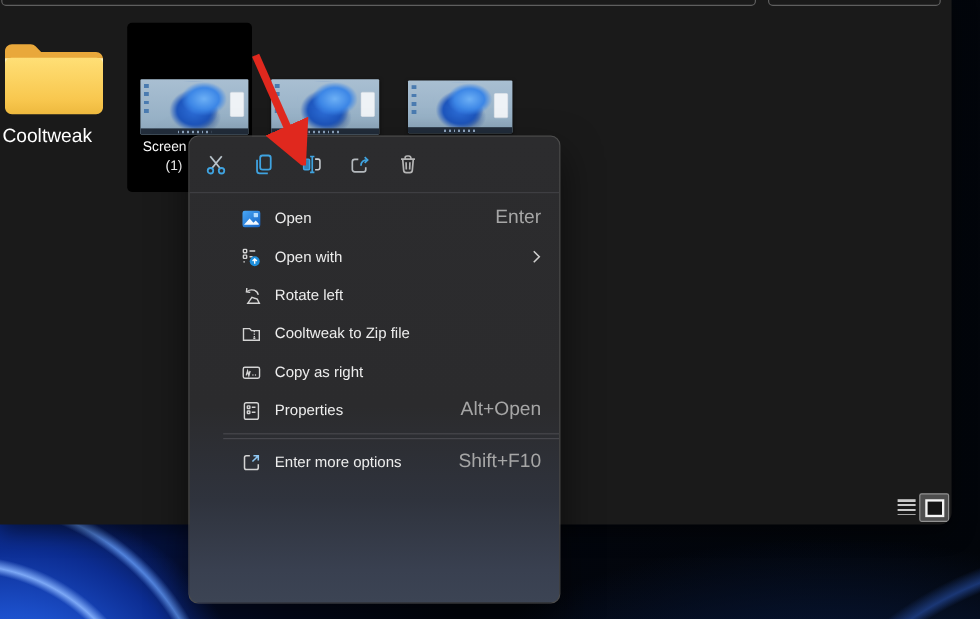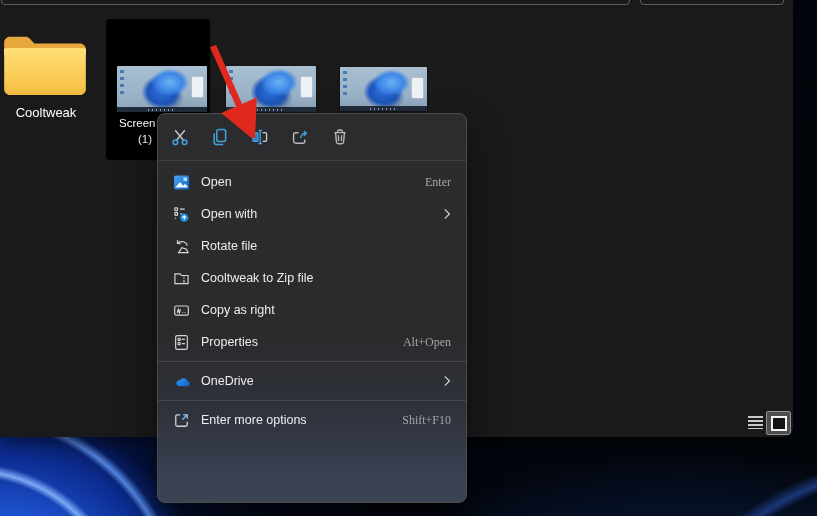--- a/index.html
+++ b/index.html
@@ -23,21 +23,21 @@
     position:absolute;left:0;top:0;width:793px;height:437px;z-index:1;
     background:#1a1a1a;border-bottom-right-radius:10px;overflow:hidden;
     box-shadow:0 6px 18px rgba(0,0,0,.5);
   }
   .address-box{position:absolute;left:1px;top:-11px;width:627px;height:14px;
     border:1px solid #5f5f5f;border-radius:4px;background:transparent;}
   .search-box{position:absolute;left:640px;top:-11px;width:142px;height:14px;
     border:1px solid #5f5f5f;border-radius:4px;background:transparent;}
   .folder-item{position:absolute;left:2px;top:29px;width:88px;}
   .folder-item svg{display:block;}
-  .folder-label{margin-top:6px;text-align:center;color:#ffffff;font-size:13px;}
+  .folder-label{margin-top:6px;text-align:left;color:#ffffff;font-size:16px;}
   .sel-tile{position:absolute;left:106px;top:19px;width:104px;height:141px;
     background:#000000;border-radius:4px;}
   .file-label{position:absolute;left:0;top:96px;width:100%;color:#ffffff;
     font-size:11.5px;line-height:16px;}
   .file-label .l1{padding-left:13px;}
   .file-label .l2{padding-left:32px;}
   
   .thumb{position:absolute;width:90px;height:46px;border-radius:1px;
     background:linear-gradient(180deg,#a9bfd2 0%,#97b1c6 70%,#8aa4ba 100%);
     overflow:hidden;box-shadow:0 1px 3px rgba(0,0,0,.5);}
@@ -68,28 +68,28 @@
     position:absolute;left:157px;top:113px;width:310px;height:390px;z-index:20;
     box-sizing:border-box;border-radius:8px;border:1px solid #4c4c4c;
     background:linear-gradient(180deg,#2c2c2e 0%,#2b2b2d 58%,#2f333d 78%,#394050 93%,#3c4454 100%);
     box-shadow:0 16px 32px rgba(0,0,0,.55);overflow:hidden;
   }
   .menu-toolbar{height:46px;display:flex;align-items:center;padding-left:6px;
     border-bottom:1px solid #3e3e42;}
   .tb-btn{width:32px;height:34px;margin-right:8px;display:flex;align-items:center;
     justify-content:center;background:none;border:none;padding:0;cursor:pointer;}
   .tb-btn svg{width:20px;height:20px;}
-  .menu-items{padding-top:5px;}
+  .menu-items{padding-top:5px;padding-left:28px;}
   .menu-item{height:32px;display:flex;align-items:center;padding:0 15px 0 14px;
     color:#ededed;font-size:12.5px;cursor:pointer;}
   .mi-icon{width:18px;height:18px;display:flex;align-items:center;justify-content:center;
     margin-right:11px;flex:none;}
   .mi-icon svg{width:17px;height:17px;}
   .mi-label{white-space:nowrap;}
-  .mi-shortcut{margin-left:auto;color:#a6a6a6;font-size:12px;font-family:Liberation Serif, serif;}
+  .mi-shortcut{margin-left:auto;color:#a6a6a6;font-size:16px;}
   .mi-chevron{margin-left:auto;display:flex;align-items:center;}
   .mi-chevron svg{width:8px;height:12px;}
   .menu-sep{height:1px;background:#47474d;margin:3px 0;}
   
   .arrow-overlay{position:absolute;left:193px;top:36px;width:72px;height:102px;z-index:30;pointer-events:none;}
 </style>
 </head>
 <body>
 
 <div class="wallpaper"></div>
@@ -227,21 +227,21 @@
         </span>
       </div>
       <div class="menu-item">
         <span class="mi-icon">
           <svg viewBox="0 0 16 16" fill="none" stroke="#d4d4d4" stroke-width="1.1">
             <path d="M14.2 13.8 L5.2 13.8 L8.4 9.2 L12.6 10.6 Z"></path>
             <path d="M13.4 7.2 C12.6 3.4 7.8 2.2 4.6 4.6"></path>
             <path d="M4.4 1.9 L4.1 4.9 L7.1 5.3"></path>
           </svg>
         </span>
-        <span class="mi-label">Rotate file</span>
+        <span class="mi-label">Rotate left</span>
       </div>
       <div class="menu-item">
         <span class="mi-icon">
           <svg viewBox="0 0 16 16" fill="none" stroke="#d4d4d4" stroke-width="1.1">
             <path d="M1.8 12.8 V3.6 H6.6 L8.1 5.2 H14.2 V12.8 Z"></path>
             <path d="M10.3 5.4 V6.4 M10.3 7.4 V8.4 M10.3 9.4 V10.4"></path>
             <path d="M9.5 11.2 h1.6"></path>
           </svg>
         </span>
         <span class="mi-label">Cooltweak to Zip file</span>
@@ -264,39 +264,20 @@
             <rect x="4.8" y="4" width="2" height="2" rx="0.4"></rect>
             <path d="M8.3 5 H11.2"></path>
             <rect x="4.8" y="8" width="2" height="2" rx="0.4"></rect>
             <path d="M8.3 9 H11.2"></path>
           </svg>
         </span>
         <span class="mi-label">Properties</span>
         <span class="mi-shortcut">Alt+Open</span>
       </div>
       <div class="menu-sep"></div>
-      <div class="menu-item">
-        <span class="mi-icon">
-          <svg viewBox="0 0 20 13">
-            <defs>
-              <linearGradient id="g-od" x1="0" y1="0" x2="1" y2="1">
-                <stop offset="0" stop-color="#2f9df4"></stop>
-                <stop offset="1" stop-color="#0b62c4"></stop>
-              </linearGradient>
-            </defs>
-            <path d="M7.6 12 h8.8 c1.9 0 3.2-1.2 3.2-2.9 c0-1.5-1.1-2.7-2.8-2.9 C16.4 4.1 14.5 2.6 12.3 2.6 C10.5 2.6 9 3.6 8.2 5 C5.7 4.8 3.9 6.4 3.9 8.6 c0 2 1.6 3.4 3.7 3.4 Z" fill="url(#g-od)"></path>
-          </svg>
-        </span>
-        <span class="mi-label">OneDrive</span>
-        <span class="mi-chevron">
-          <svg viewBox="0 0 8 12" fill="none" stroke="#cfcfcf" stroke-width="1.3">
-            <path d="M1.8 1.4 L6.4 6 L1.8 10.6"></path>
-          </svg>
-        </span>
-      </div>
       <div class="menu-sep"></div>
       <div class="menu-item">
         <span class="mi-icon">
           <svg viewBox="0 0 16 16" fill="none" stroke-width="1.2">
             <path stroke="#d4d4d4" d="M6.8 2.6 H4 A1.4 1.4 0 0 0 2.6 4 V12 A1.4 1.4 0 0 0 4 13.4 H12 A1.4 1.4 0 0 0 13.4 12 V9.2"></path>
             <path stroke="#8fc7f2" d="M9.6 2.6 H13.4 V6.4 M13.3 2.7 L8.8 7.2"></path>
           </svg>
         </span>
         <span class="mi-label">Enter more options</span>
         <span class="mi-shortcut">Shift+F10</span>

